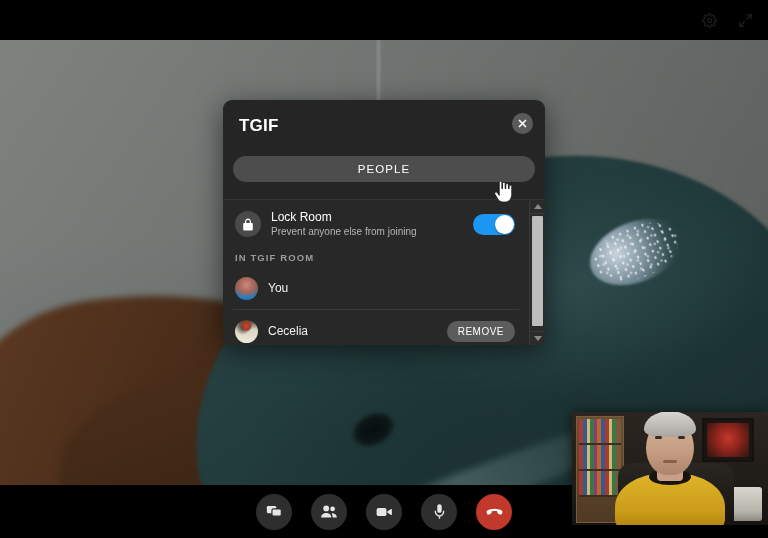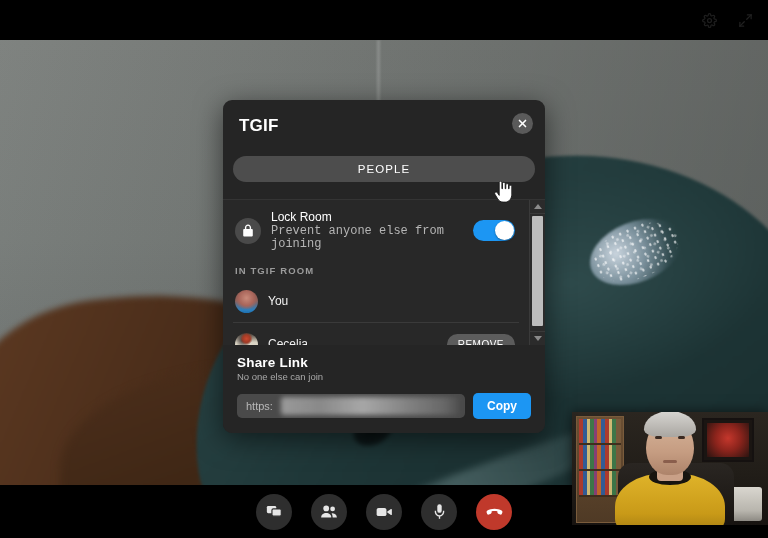--- a/index.html
+++ b/index.html
@@ -258,23 +258,22 @@
     flex: 0 0 auto;
   }
   .lock-text { flex: 1 1 auto; min-width: 0; }
   .lock-title {
     color: #ffffff;
     font-size: 12px;
     line-height: 15px;
   }
   .lock-sub {
     color: #b5b5b5;
-    font-size: 12px;
+    font-size: 10px;
     line-height: 13px;
-    font-family: Liberation Mono, monospace;
   }
   .toggle {
     position: relative;
     width: 42px; height: 21px;
     border-radius: 11px;
     background: #1c96f3;
     flex: 0 0 auto;
     cursor: pointer;
   }
   .toggle-knob {
@@ -690,31 +689,20 @@
         <div class="sb-btn top">
           <div class="sb-arrow up"></div>
         </div>
         <div class="sb-thumb"></div>
         <div class="sb-btn bottom">
           <div class="sb-arrow down"></div>
         </div>
       </div>
     </div>
 
-    <div class="share-section">
-      <div class="share-title">Share Link</div>
-      <div class="share-sub">No one else can join</div>
-      <div class="share-row">
-        <div class="link-input">
-          <span class="link-prefix">https:</span>
-          <div class="link-blur"></div>
-        </div>
-        <button class="copy-btn">Copy</button>
-      </div>
-    </div>
 
   </div>
 
   <div class="cursor">
     <svg width="18" height="22" viewBox="0 0 18 22">
       <path d="M5.2 1.6c0-.8.6-1.4 1.3-1.4.8 0 1.4.6 1.4 1.4v6.1h.6V2.6c0-.8.6-1.4 1.4-1.4.7 0 1.3.6 1.3 1.4v5.1h.6V3.9c0-.8.6-1.4 1.4-1.4.7 0 1.3.6 1.3 1.4v3.8h.6V5.6c0-.7.6-1.3 1.3-1.3.8 0 1.4.6 1.4 1.3v7.6c0 4.2-2.6 7.9-6.4 7.9H9c-2.5 0-4-1.2-5.3-3.3L.9 13.2c-.4-.7-.2-1.6.5-2 .7-.4 1.6-.2 2 .5l1.8 2.7V1.6z" fill="#ffffff" stroke="#1a1a1a" stroke-width="0.9" stroke-linejoin="round"></path>
     </svg>
   </div>
 
   <div class="pip">

